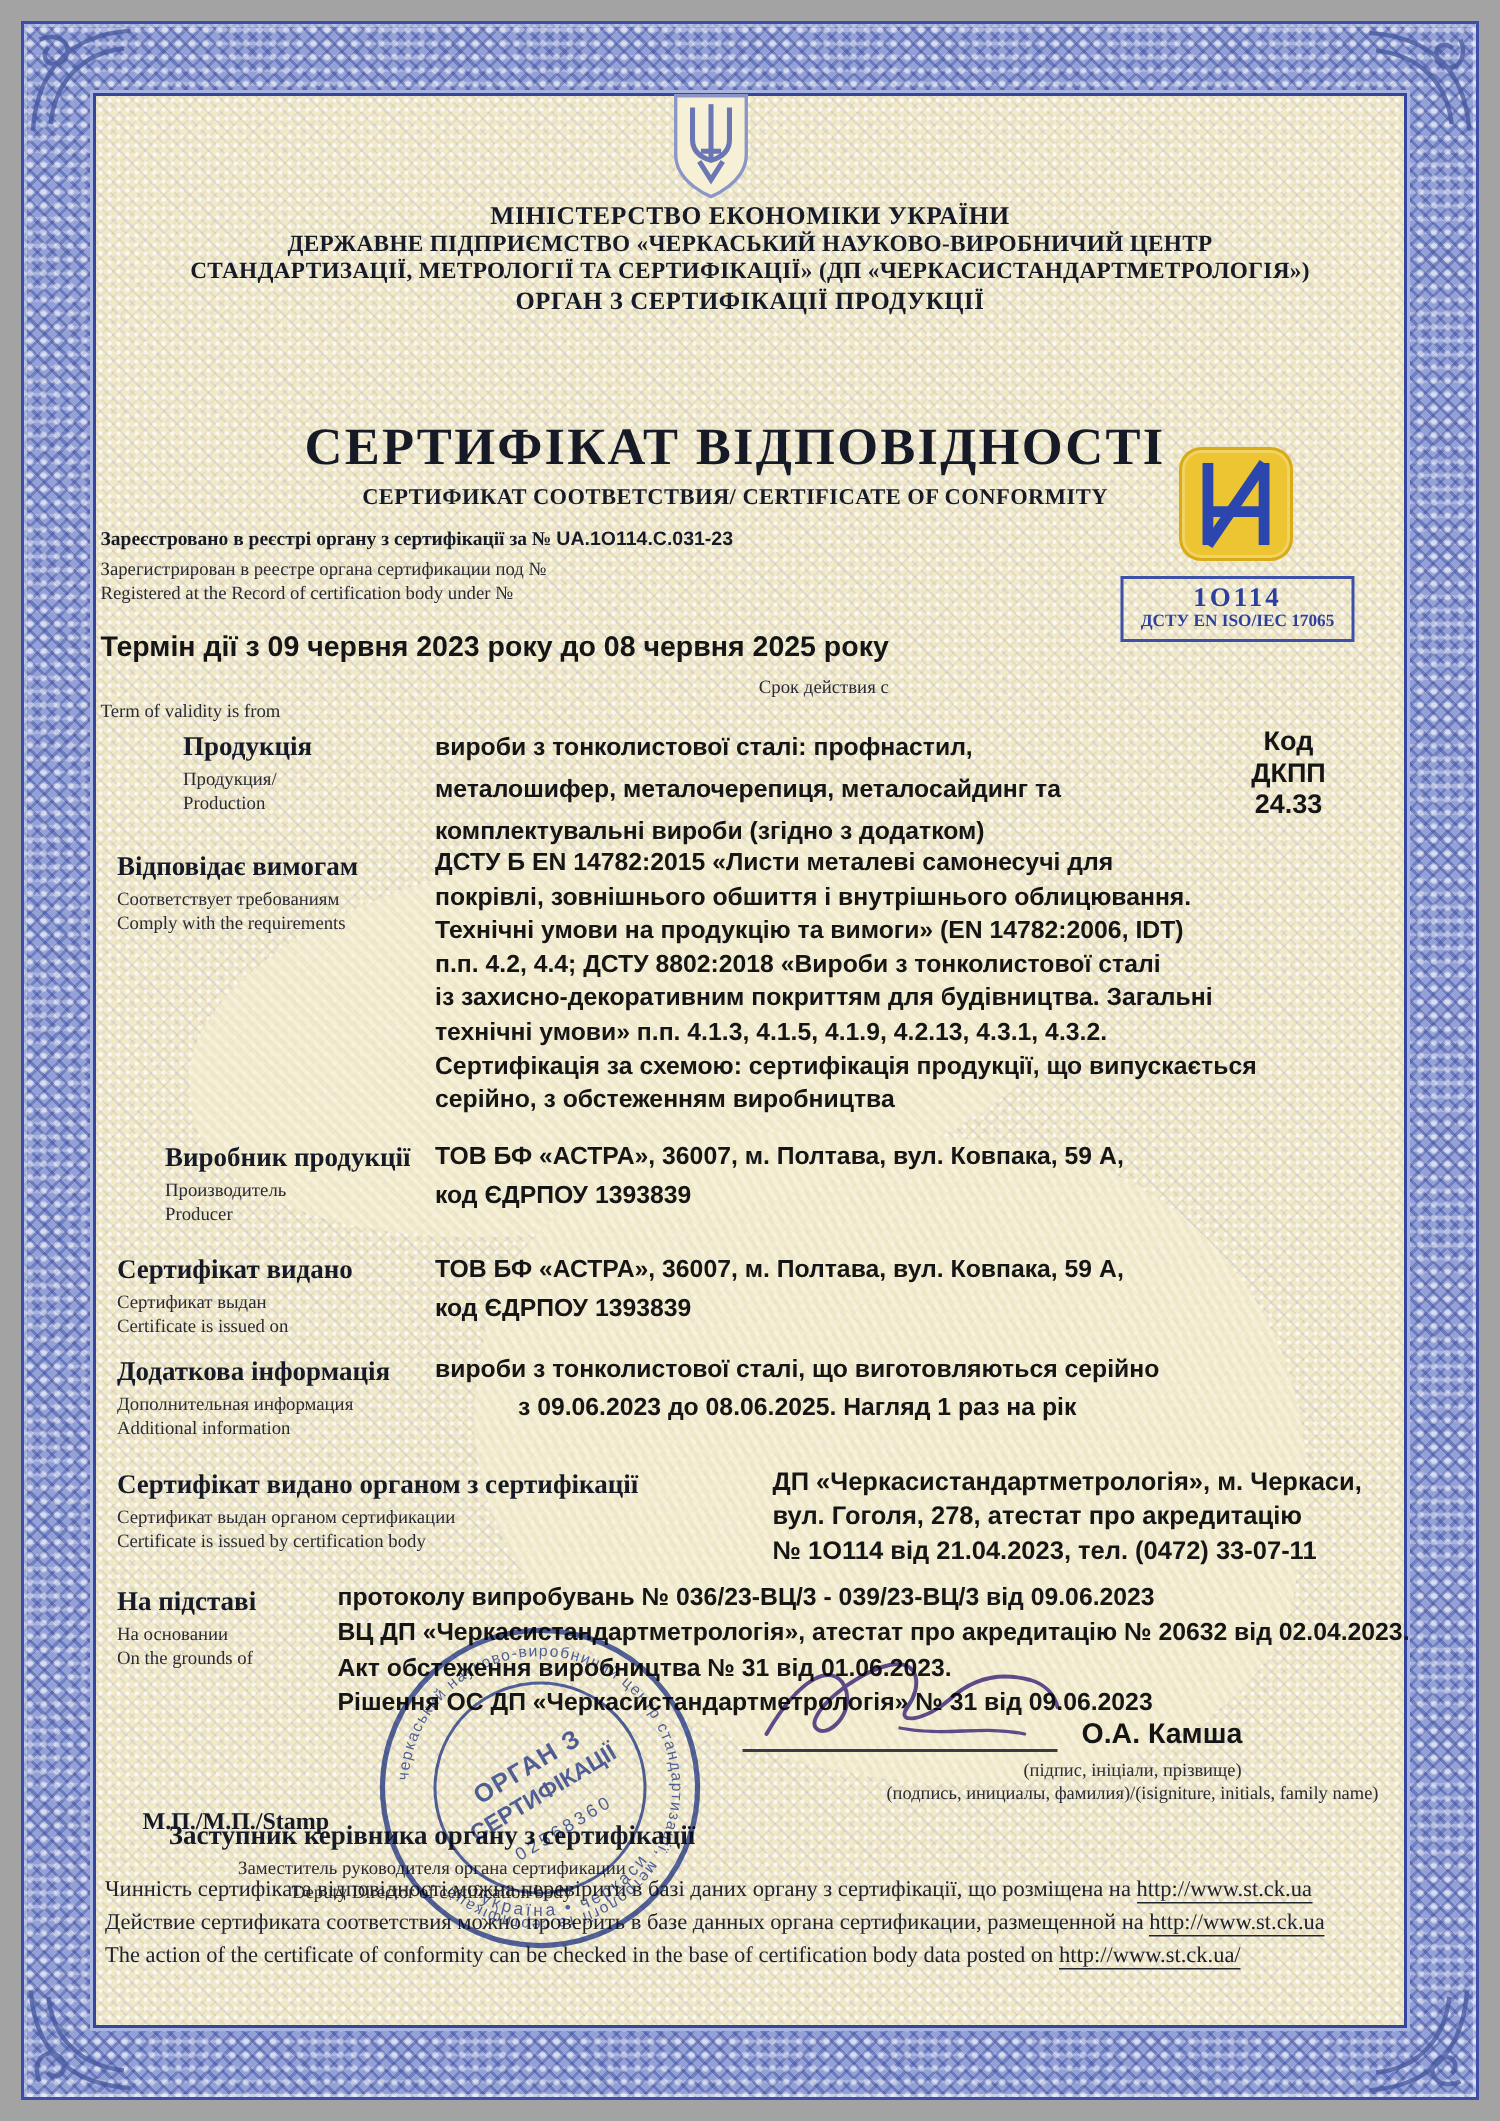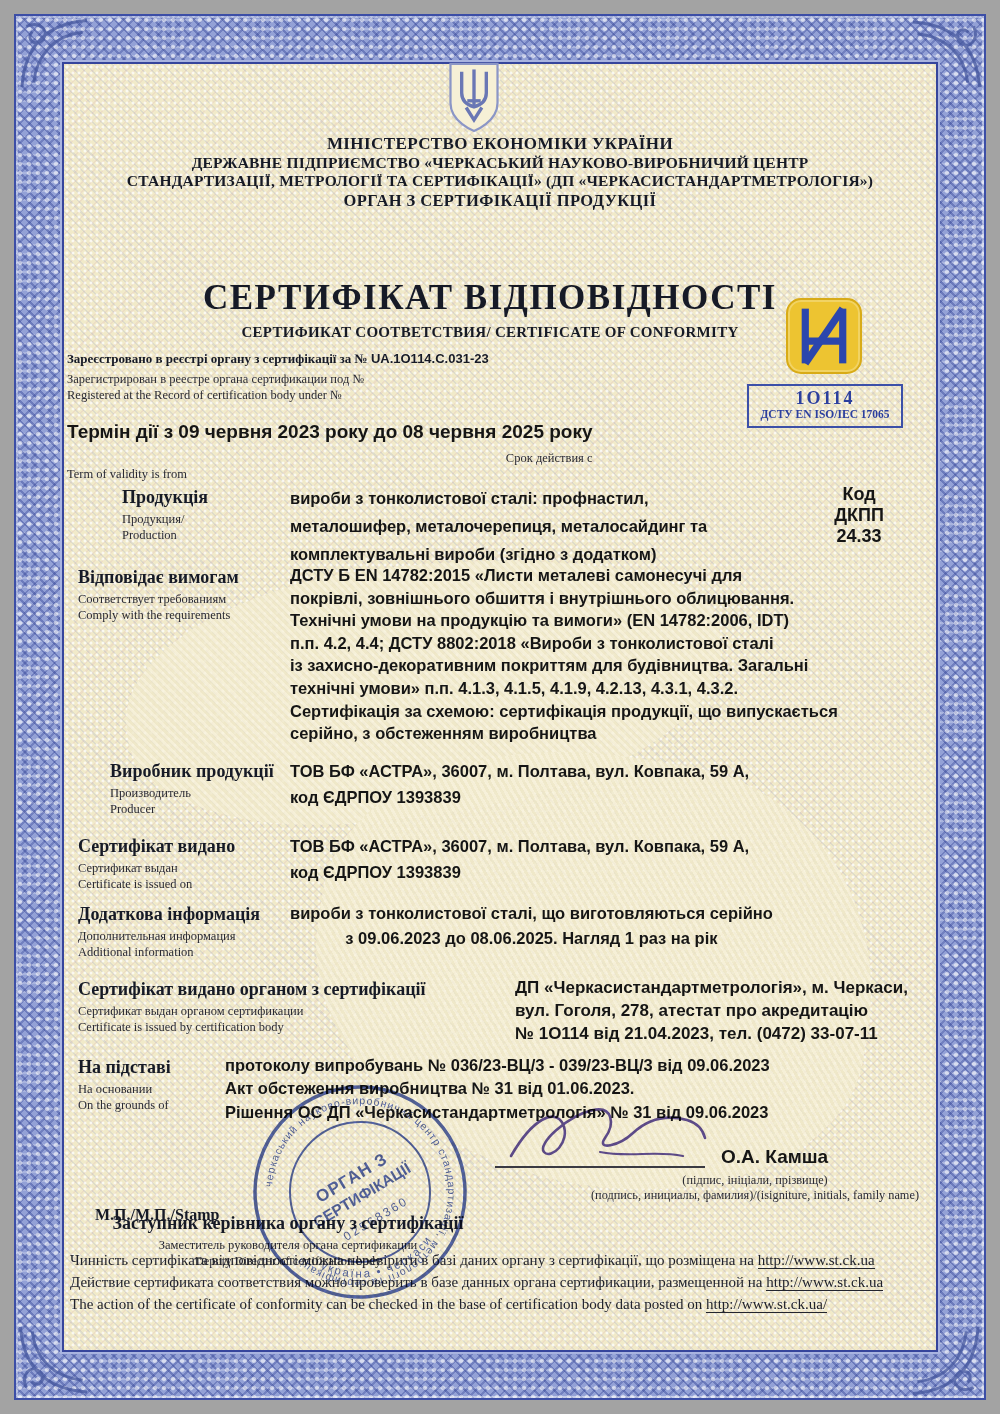--- a/index.html
+++ b/index.html
@@ -247,20 +247,21 @@
     <div>№ 1О114 від 21.04.2023, тел. (0472) 33-07-11</div>
   </div>
 
   <div class="abs rlabel" style="left:78px; top:1058px;">
     <div class="serifB uk">На підставі</div>
     <div class="sub">На основании</div>
     <div class="sub">On the grounds of</div>
   </div>
   <div class="abs rvalue sansB" style="left:225px; top:1054px; width:715px; line-height:1.42;">
     <div>протоколу випробувань № 036/23-ВЦ/3 - 039/23-ВЦ/3 від 09.06.2023</div>
+    <div>ВЦ ДП «Черкасистандартметрологія», атестат про акредитацію № 20632 від 02.04.2023.</div>
     <div>Акт обстеження виробництва № 31 від 01.06.2023.</div>
     <div>Рішення ОС ДП «Черкасистандартметрологія» № 31 від 09.06.2023</div>
   </div>
 
   <div class="abs rlabel" style="left:68px; top:1214px; width:440px;text-align:center;">
     <div class="serifB uk">Заступник керівника органу з сертифікації</div>
     <div class="sub">Заместитель руководителя органа сертификации</div>
     <div class="sub">Deputy Director of certification body</div>
   </div>
   <div class="abs serifB mp">М.П./М.П./Stamp</div>

